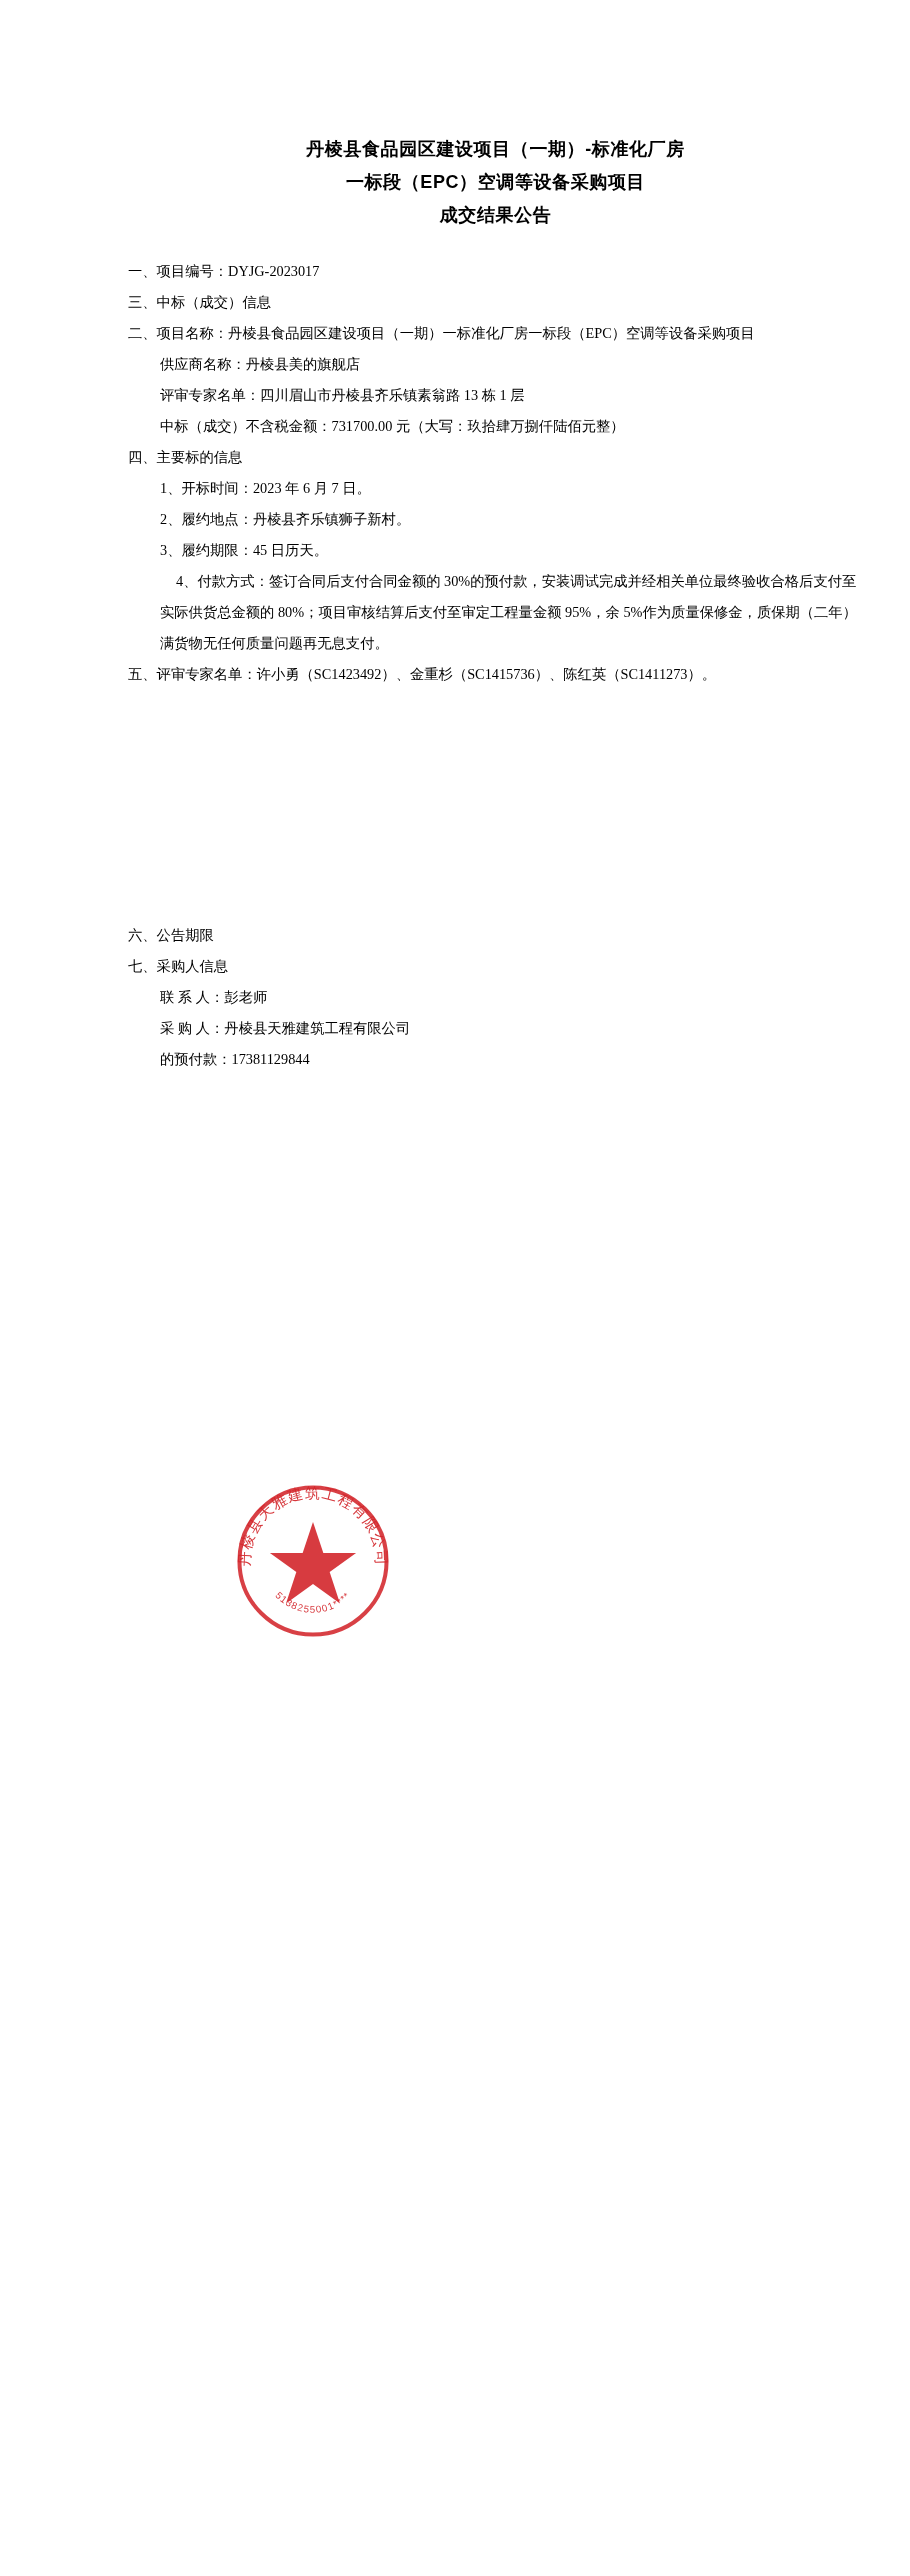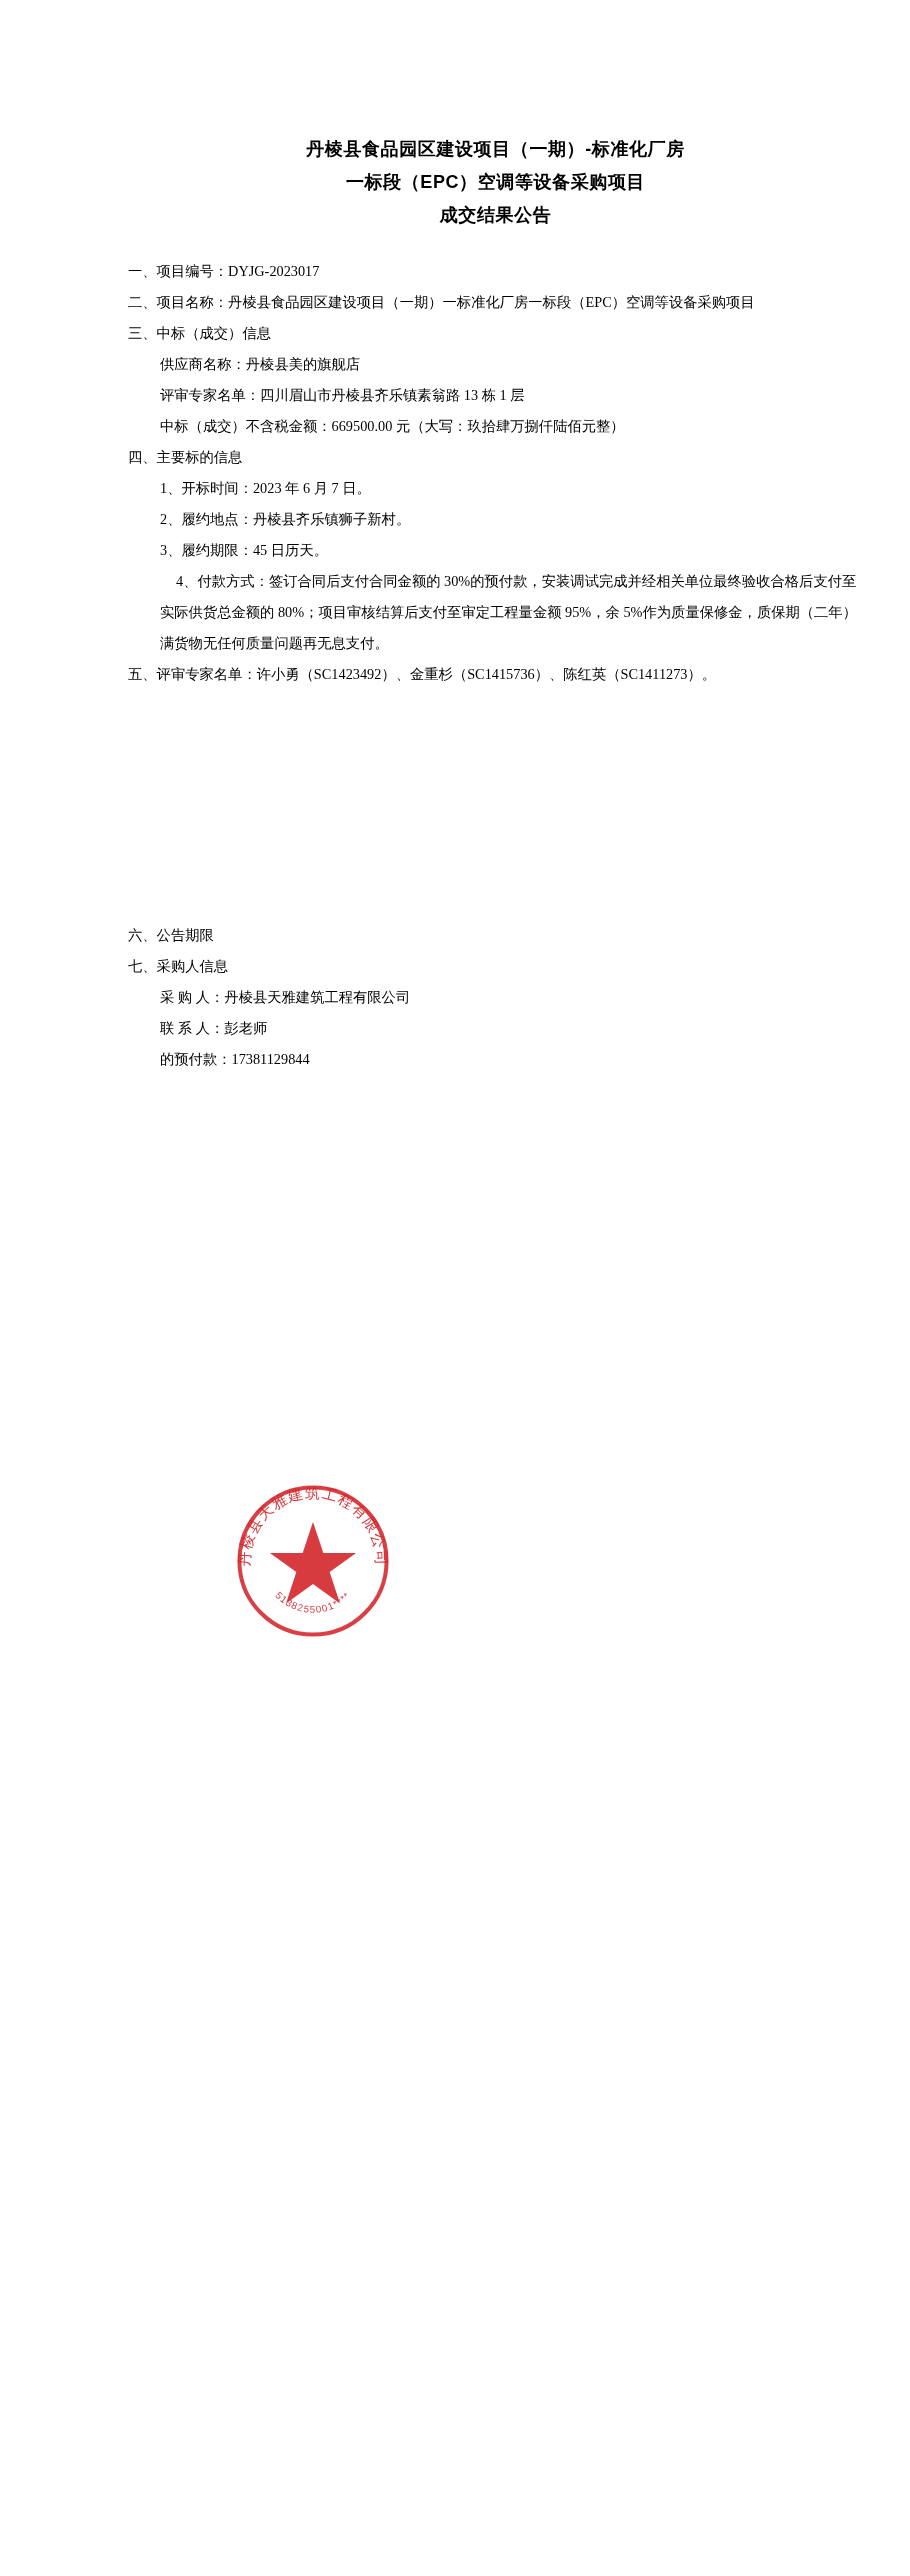--- a/index.html
+++ b/index.html
@@ -87,34 +87,34 @@
     <div class="title-line">成交结果公告</div>
   </div>
 
   <div class="body-block">
 
     <div class="sec sec-row">
       <span class="sec-head">一、项目编号：</span><span class="normal">DYJG-2023017</span>
     </div>
 
     <div class="sec sec-row">
-      <span class="sec-head">二、项目名称：</span><span class="normal">丹棱县食品园区建设项目（一期）一标准化厂房一标段（EPC）空调等设备采购项目</span>
+      <span class="sec-head">三、中标（成交）信息</span>
     </div>
 
     <div class="sec sec-row">
-      <span class="sec-head">三、中标（成交）信息</span>
+      <span class="sec-head">二、项目名称：</span><span class="normal">丹棱县食品园区建设项目（一期）一标准化厂房一标段（EPC）空调等设备采购项目</span>
     </div>
     <div class="sec ind1">
       <span class="normal">供应商名称：</span><span class="normal">丹棱县美的旗舰店</span>
     </div>
     <div class="sec ind1">
       <span class="normal">评审专家名单：</span><span class="normal">四川眉山市丹棱县齐乐镇素翁路 13 栋 1 层</span>
     </div>
     <div class="sec ind1">
-      <span class="normal">中标（成交）不含税金额：</span><span class="normal">669500.00 元（大写：玖拾肆万捌仟陆佰元整）</span>
+      <span class="normal">中标（成交）不含税金额：</span><span class="normal">731700.00 元（大写：玖拾肆万捌仟陆佰元整）</span>
     </div>
 
     <div class="sec sec-row">
       <span class="sec-head">四、主要标的信息</span>
     </div>
     <div class="sec ind1">
       <span class="normal">1、开标时间：</span><span class="normal">2023 年 6 月 7 日。</span>
     </div>
     <div class="sec ind1">
       <span class="normal">2、履约地点：</span><span class="normal">丹棱县齐乐镇狮子新村。</span>
@@ -133,24 +133,24 @@
     <div class="gap-block"></div>
 
     <div class="sec sec-row">
       <span class="sec-head">六、公告期限</span>
     </div>
 
     <div class="sec sec-row">
       <span class="sec-head">七、采购人信息</span>
     </div>
     <div class="sec ind1">
-      <span class="normal">采 购 人：</span><span class="normal">丹棱县天雅建筑工程有限公司</span>
+      <span class="normal">联 系 人：</span><span class="normal">彭老师</span>
     </div>
     <div class="sec ind1">
-      <span class="normal">联 系 人：</span><span class="normal">彭老师</span>
+      <span class="normal">采 购 人：</span><span class="normal">丹棱县天雅建筑工程有限公司</span>
     </div>
     <div class="sec ind1">
       <span class="sec-head">的预付款：</span><span class="normal">17381129844</span>
     </div>
 
   </div>
 
   <div class="seal">
     <svg viewBox="0 0 268 268" width="154" height="154" aria-hidden="true">
       <circle cx="134" cy="134" r="128" fill="none" stroke="#d3262b" stroke-width="7" opacity="0.88"></circle>

